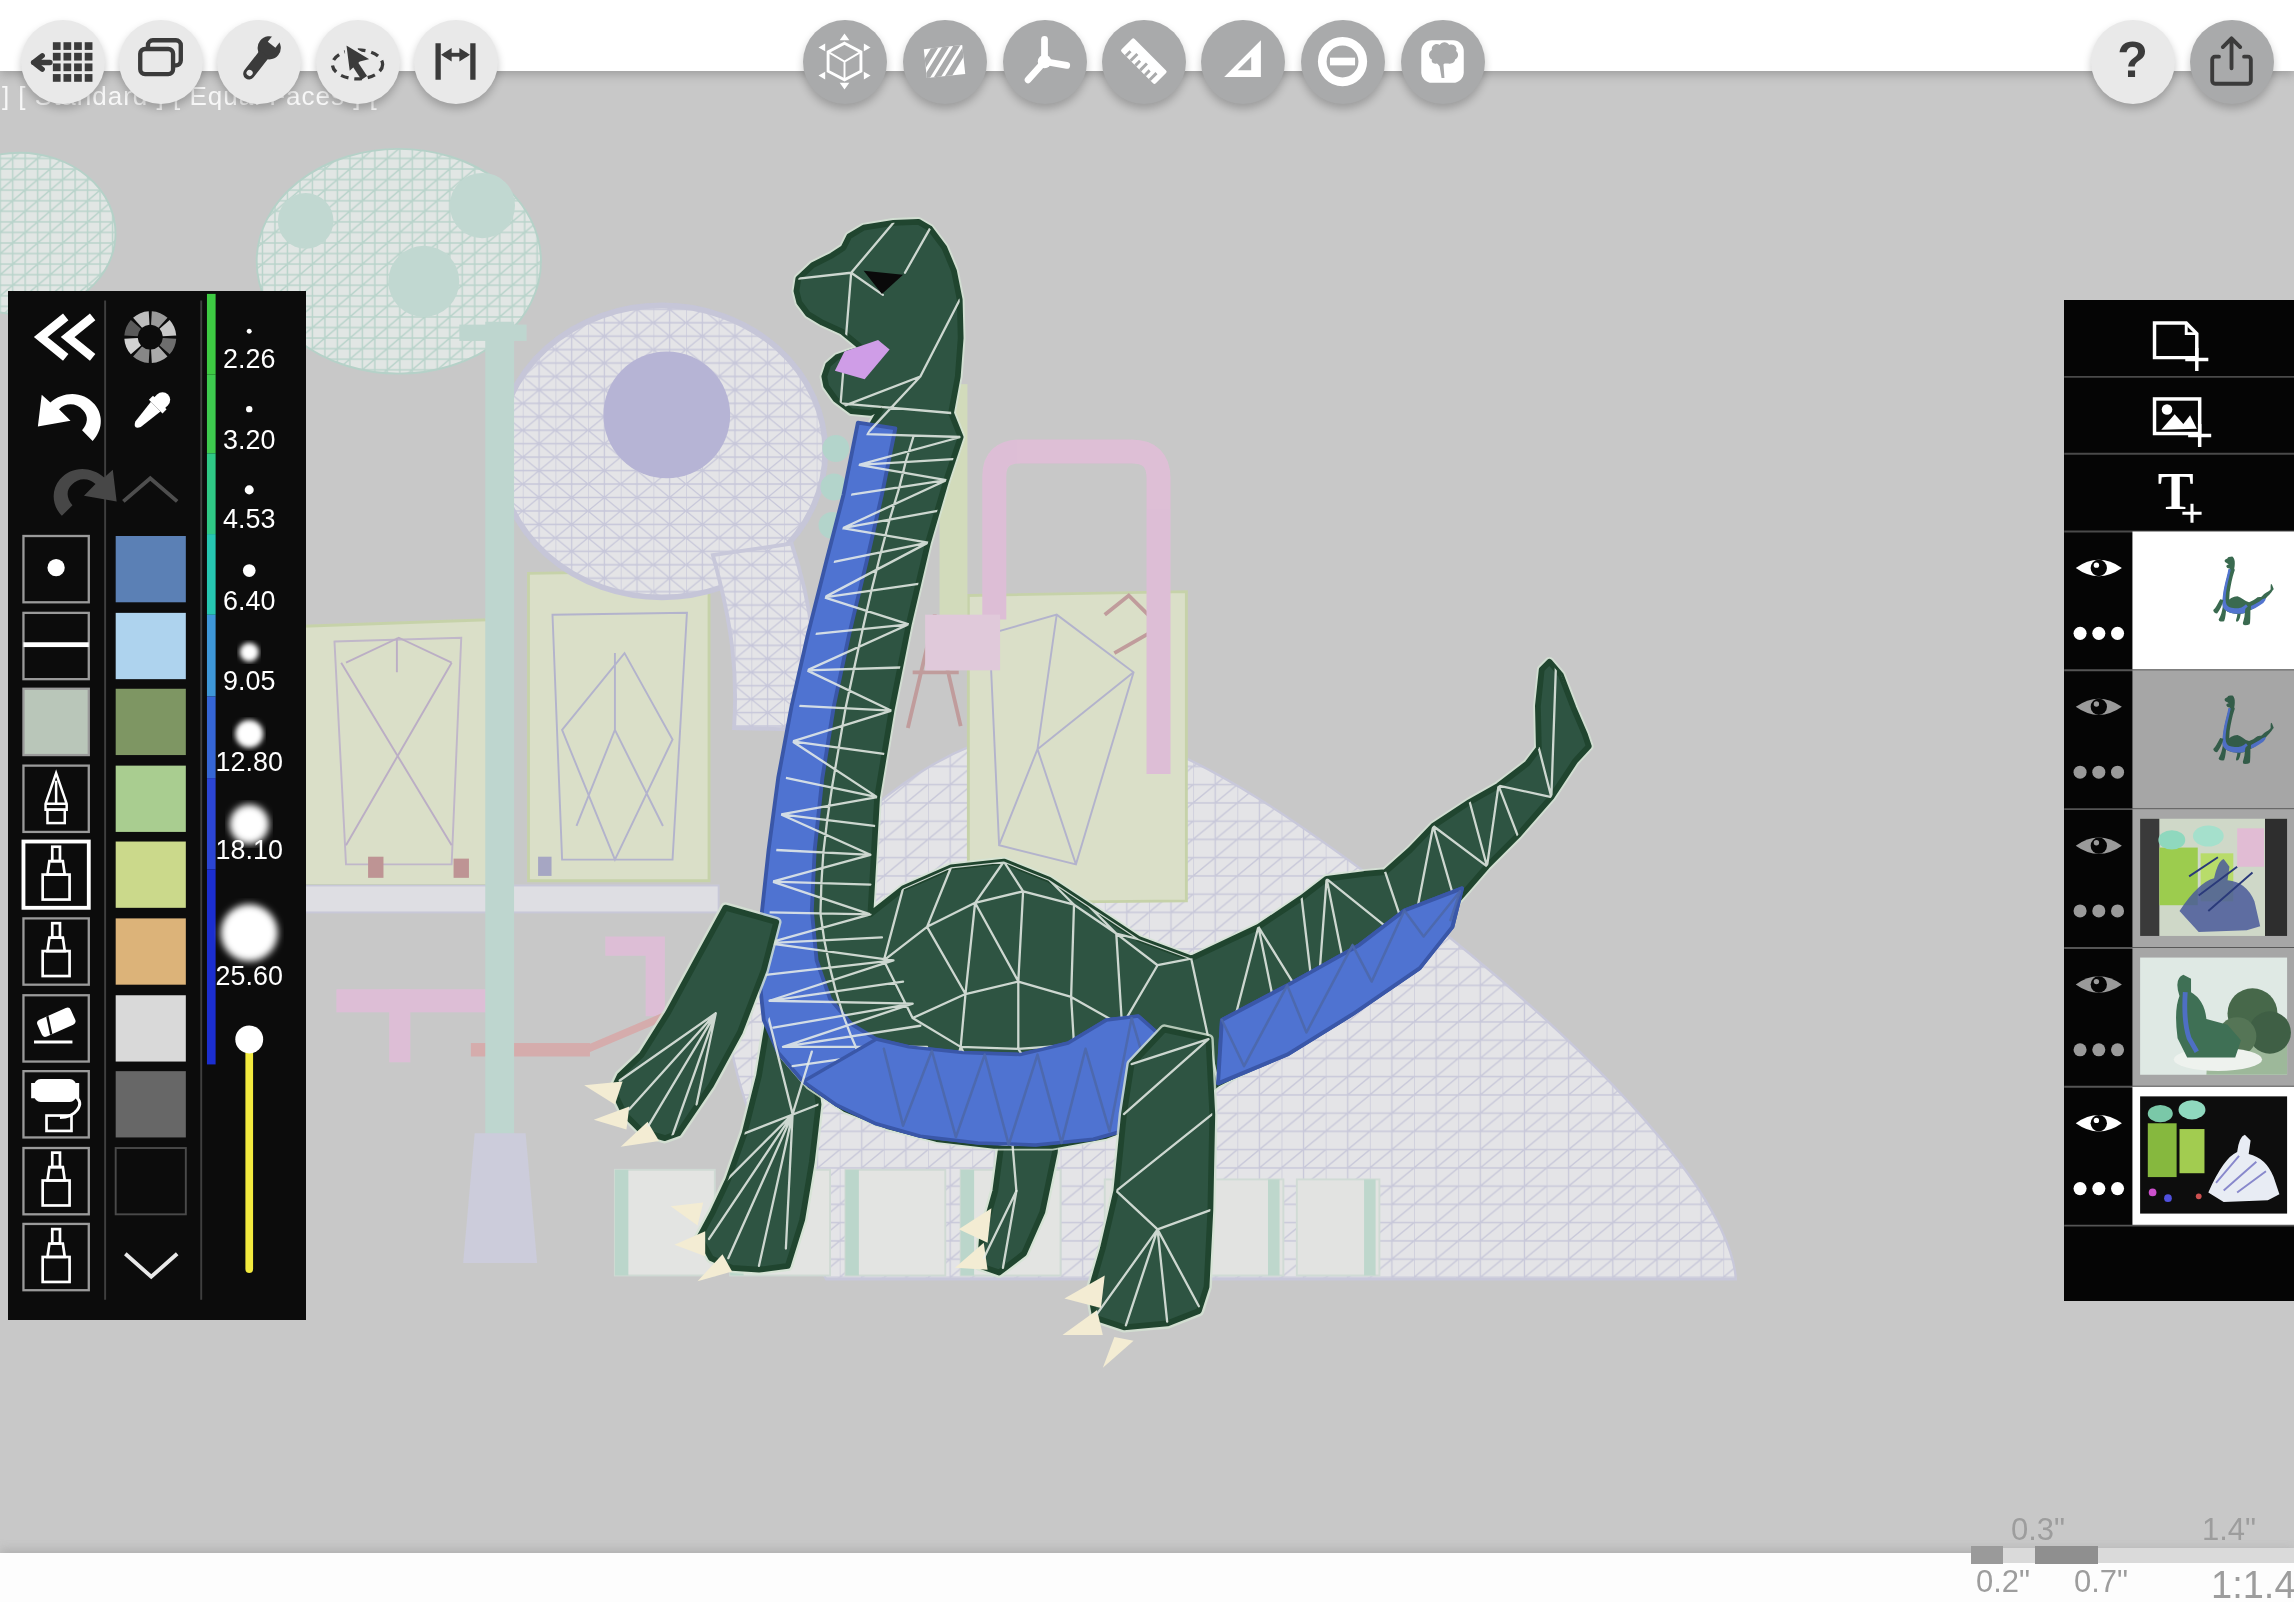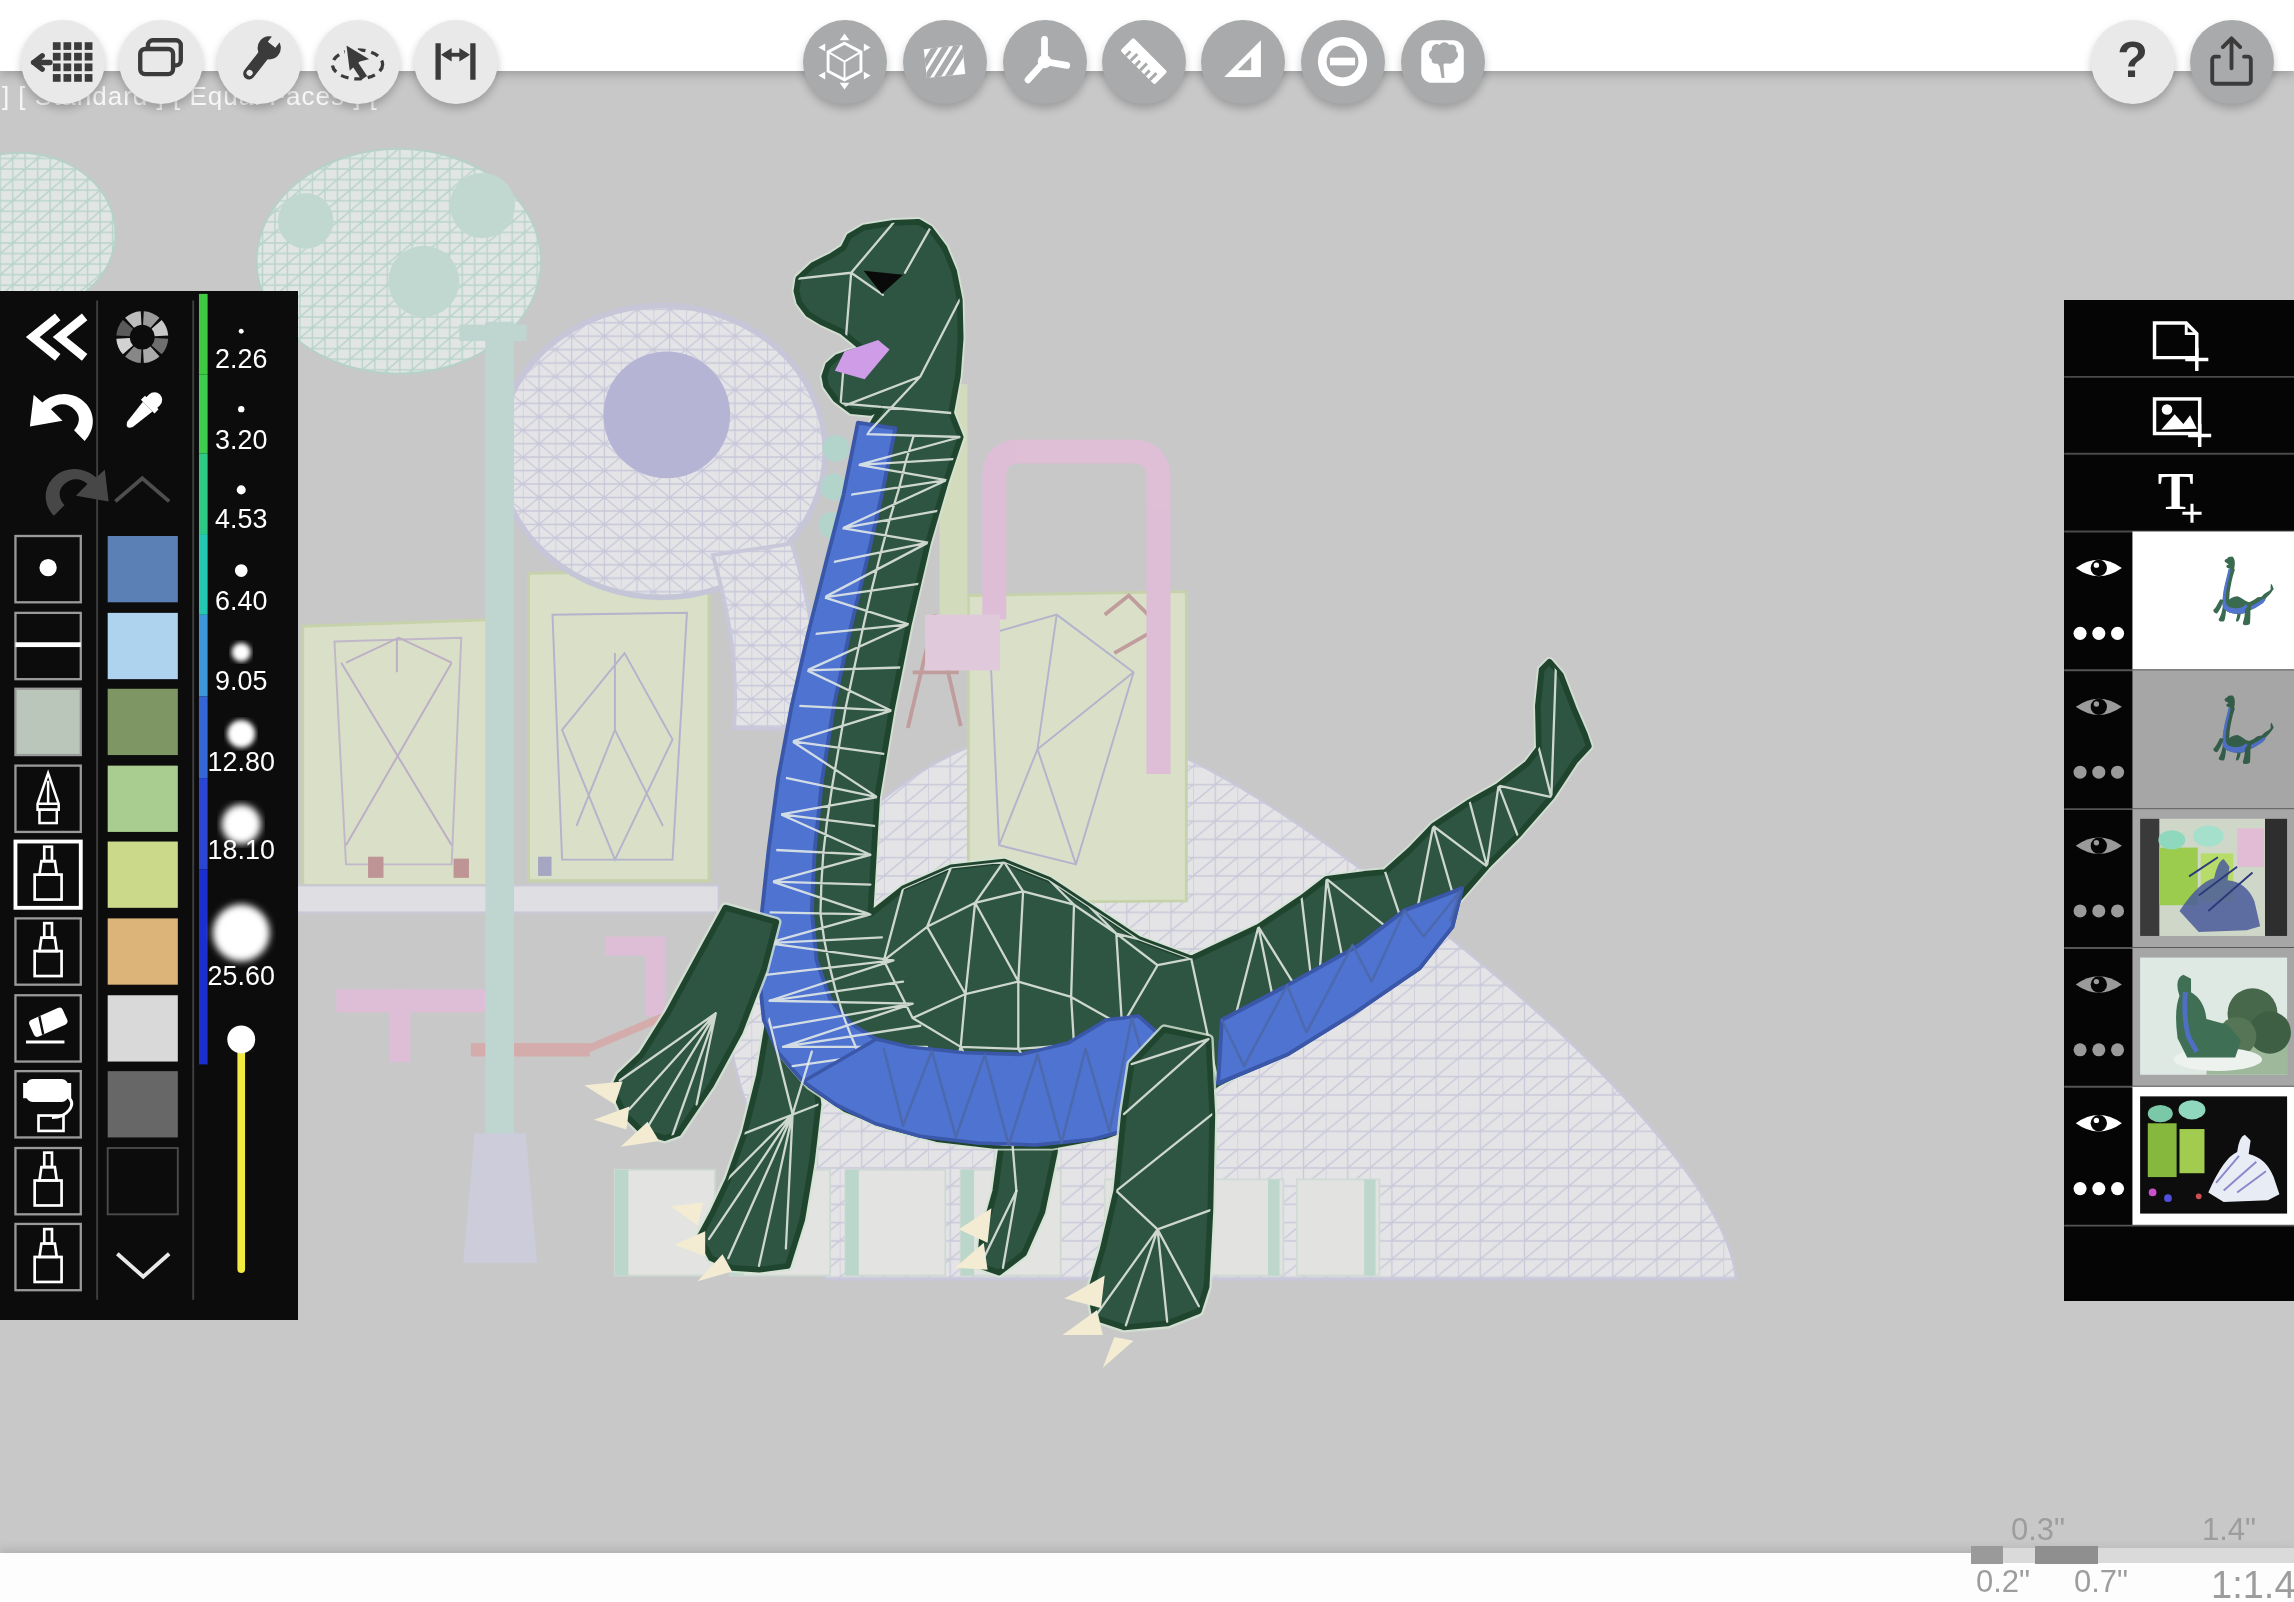--- a/index.html
+++ b/index.html
@@ -262,21 +262,21 @@
   </div>
 <div class="btn mid light" style="left:2190px;top:20px;">
     <svg width="84" height="84" viewBox="0 0 87 87">
       <g stroke="#3b3b3b" stroke-width="4" fill="none" stroke-linecap="round">
         <path d="M30,38 h-4 a3,3 0 0 0 -3,3 v22 a3,3 0 0 0 3,3 h34 a3,3 0 0 0 3,-3 v-22 a3,3 0 0 0 -3,-3 h-4"></path>
         <path d="M43,50 V19 M43,19 l-9,9 M43,19 l9,9"></path>
       </g>
     </svg>
   </div>
 
-<div class="abs" style="left:0;top:291px;width:298px;height:1029px;background:#0d0d0d;">
+<div class="abs" style="left:8px;top:291px;width:298px;height:1029px;background:#0d0d0d;">
 <svg width="298" height="1029" viewBox="0 0 310 1071">
 <rect x="0" y="0" width="310" height="1071" fill="#0c0c0c"></rect>
 <path d="M101,10 V1050 M201,10 V1050" stroke="#3f3f3f" stroke-width="2"></path>
 <path d="M88,27 l-26,21 26,21 M60,27 l-26,21 26,21" stroke="#fff" stroke-width="9" fill="none"></path>
 <path d="M44,116 c14,-12 34,-12 46,2 c10,12 8,28 -2,38 l-11,-11 c6,-7 7,-15 1,-21 c-7,-8 -18,-8 -25,-1 l12,12 -34,6 4,-33 z" fill="#fff"></path>
 <g transform="translate(144,0) scale(-1,1)">
 <path d="M44,194 c14,-12 34,-12 46,2 c10,12 8,28 -2,38 l-11,-11 c6,-7 7,-15 1,-21 c-7,-8 -18,-8 -25,-1 l12,12 -34,6 4,-33 z" fill="#474747"></path>
 </g>
 <rect x="16" y="255" width="68" height="69" fill="none" stroke="#9a9a9a" stroke-width="2.4"></rect>
 <circle cx="50" cy="288" r="9" fill="#fff"></circle>

